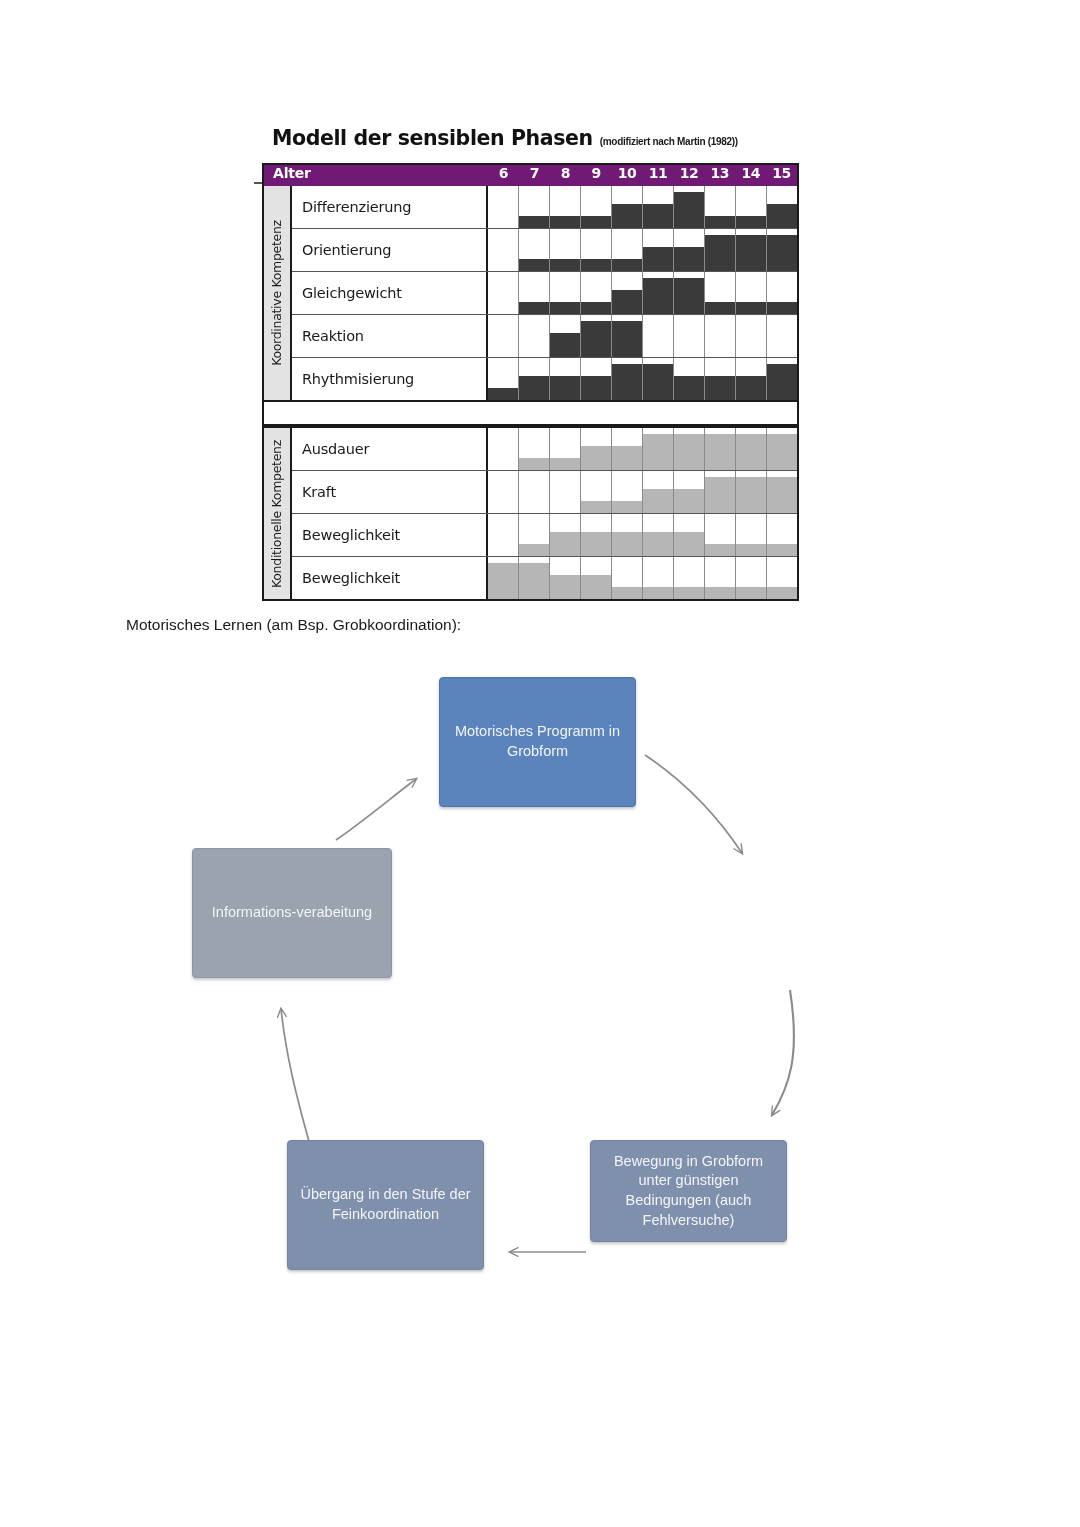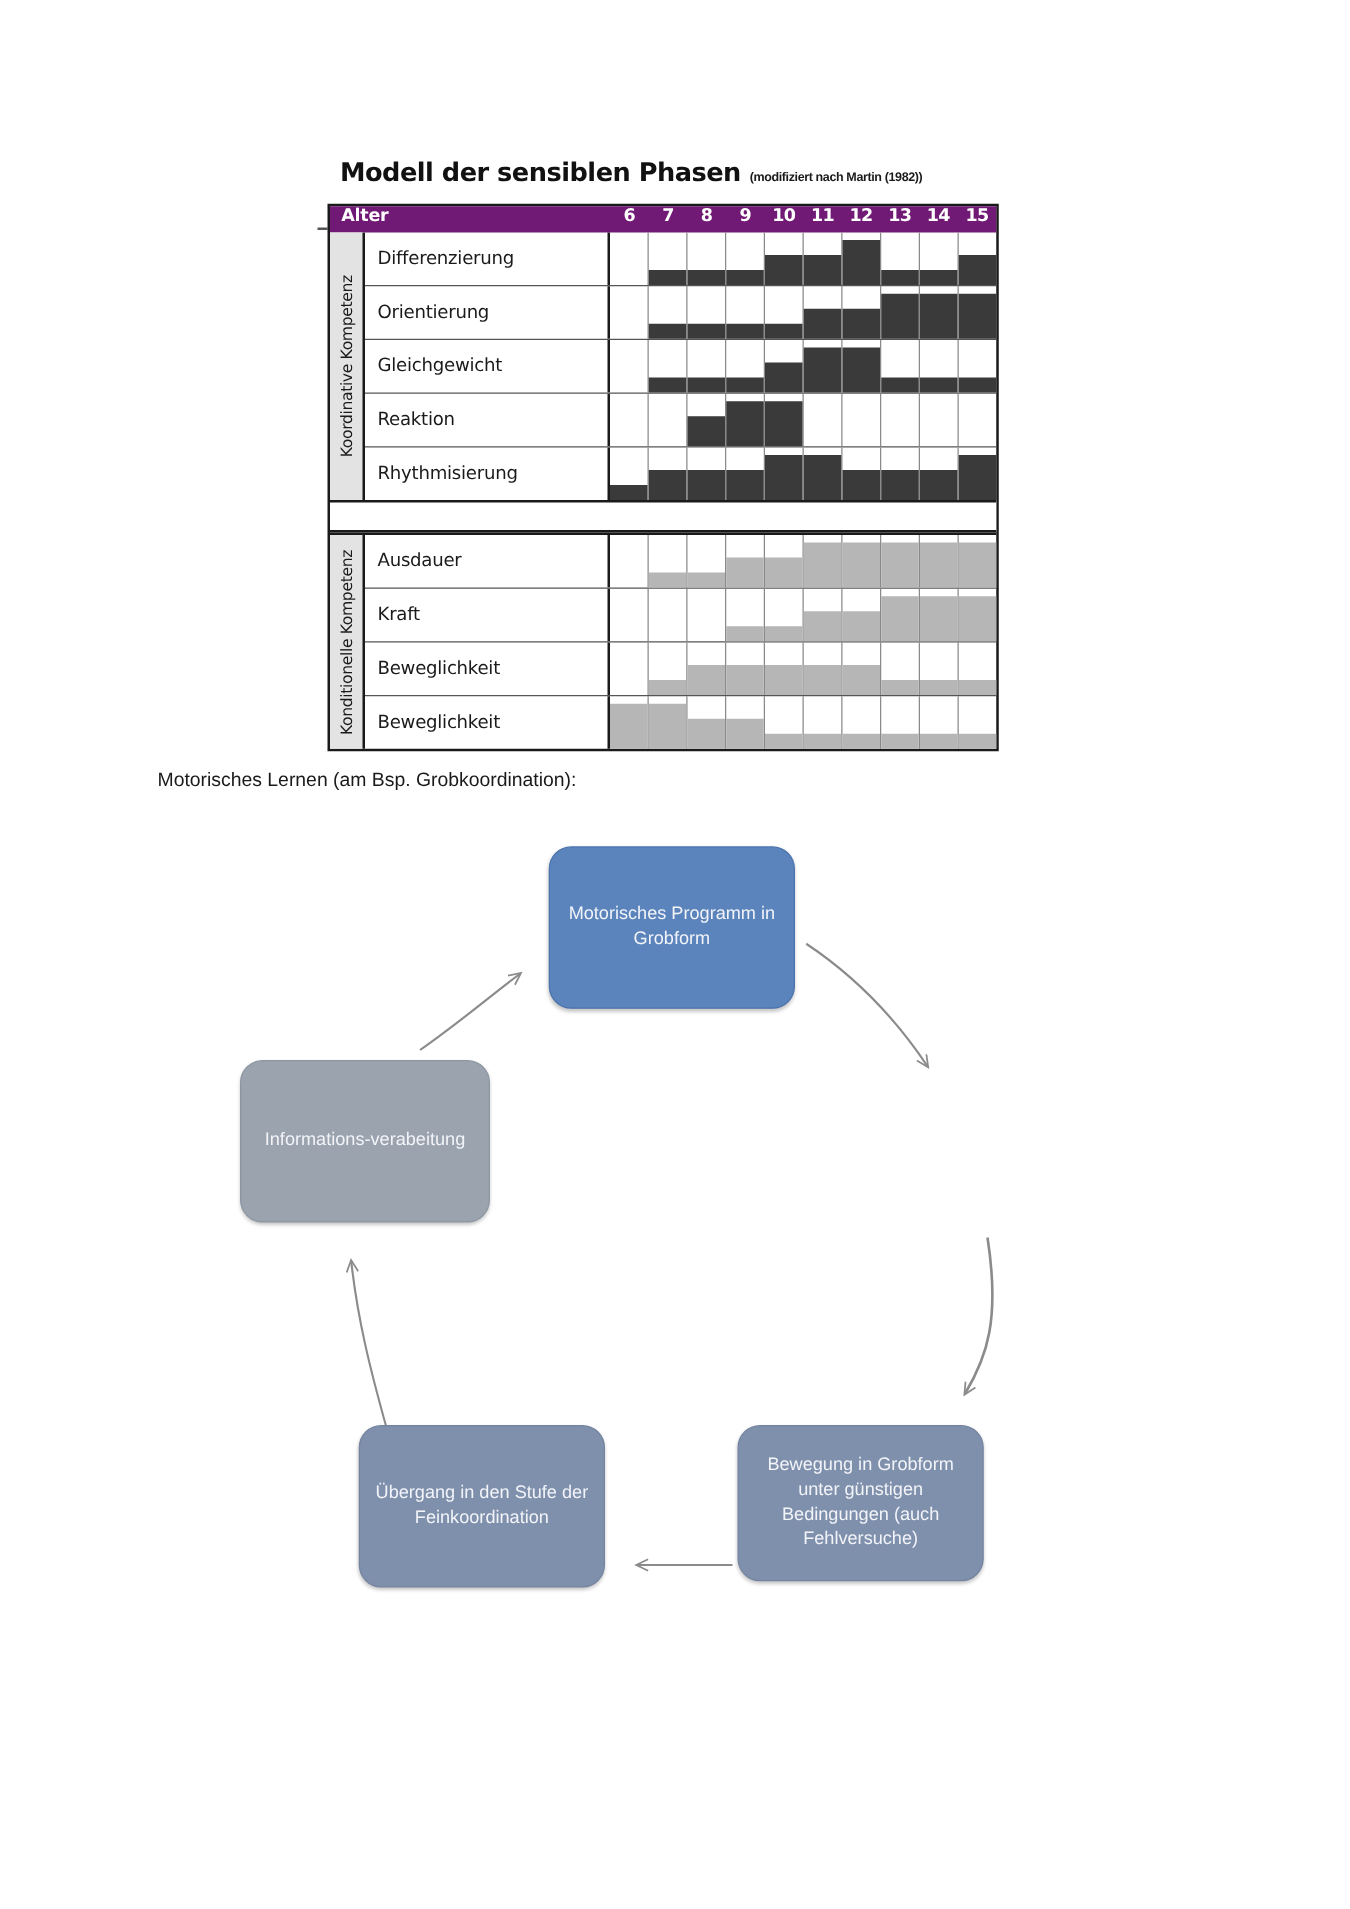--- a/index.html
+++ b/index.html
@@ -207,41 +207,41 @@
   }
   #cycle-diagram svg.arrows {
     position: absolute;
     left: 0; top: 0;
     width: 1080px;
     height: 650px;
     pointer-events: none;
   }
   .node {
     position: absolute;
-    border-radius: 18px;
+    border-radius: 4px;
     box-sizing: border-box;
     display: flex;
     align-items: center;
     justify-content: center;
     text-align: center;
     color: #f2f4f8;
     font-family: "Liberation Sans", sans-serif;
     font-size: 14.5px;
     line-height: 1.35;
     padding: 6px 10px;
     box-shadow: 0 2px 3px rgba(0,0,0,0.22);
   }
   .node.blue  { background: #5b84bd; border: 1px solid #4b74ad; }
   .node.blue2 { background: #6182b1; border: 1px solid #54769f; }
   .node.slate { background: #7f90ad; border: 1px solid #74849f; }
   .node.gray  { background: #9aa3ae; border: 1px solid #8d97a3; }
 
   #node-programm { left: 439px; top: 32px;  width: 197px; height: 130px; }
   #node-ungenau  { left: 682px; top: 208px; width: 197px; height: 130px; }
-  #node-bewegung { left: 590px; top: 495px; width: 197px; height: 125px; }
+  #node-bewegung { left: 590px; top: 495px; width: 197px; height: 102px; }
   #node-uebergang{ left: 287px; top: 495px; width: 197px; height: 130px; }
   #node-info     { left: 192px; top: 203px; width: 200px; height: 130px; }
 </style>
 </head>
 <body>
 
 <div id="figure-sensible-phasen">
   <div class="tick-left"></div>
 
   <div class="fig-title-row">

